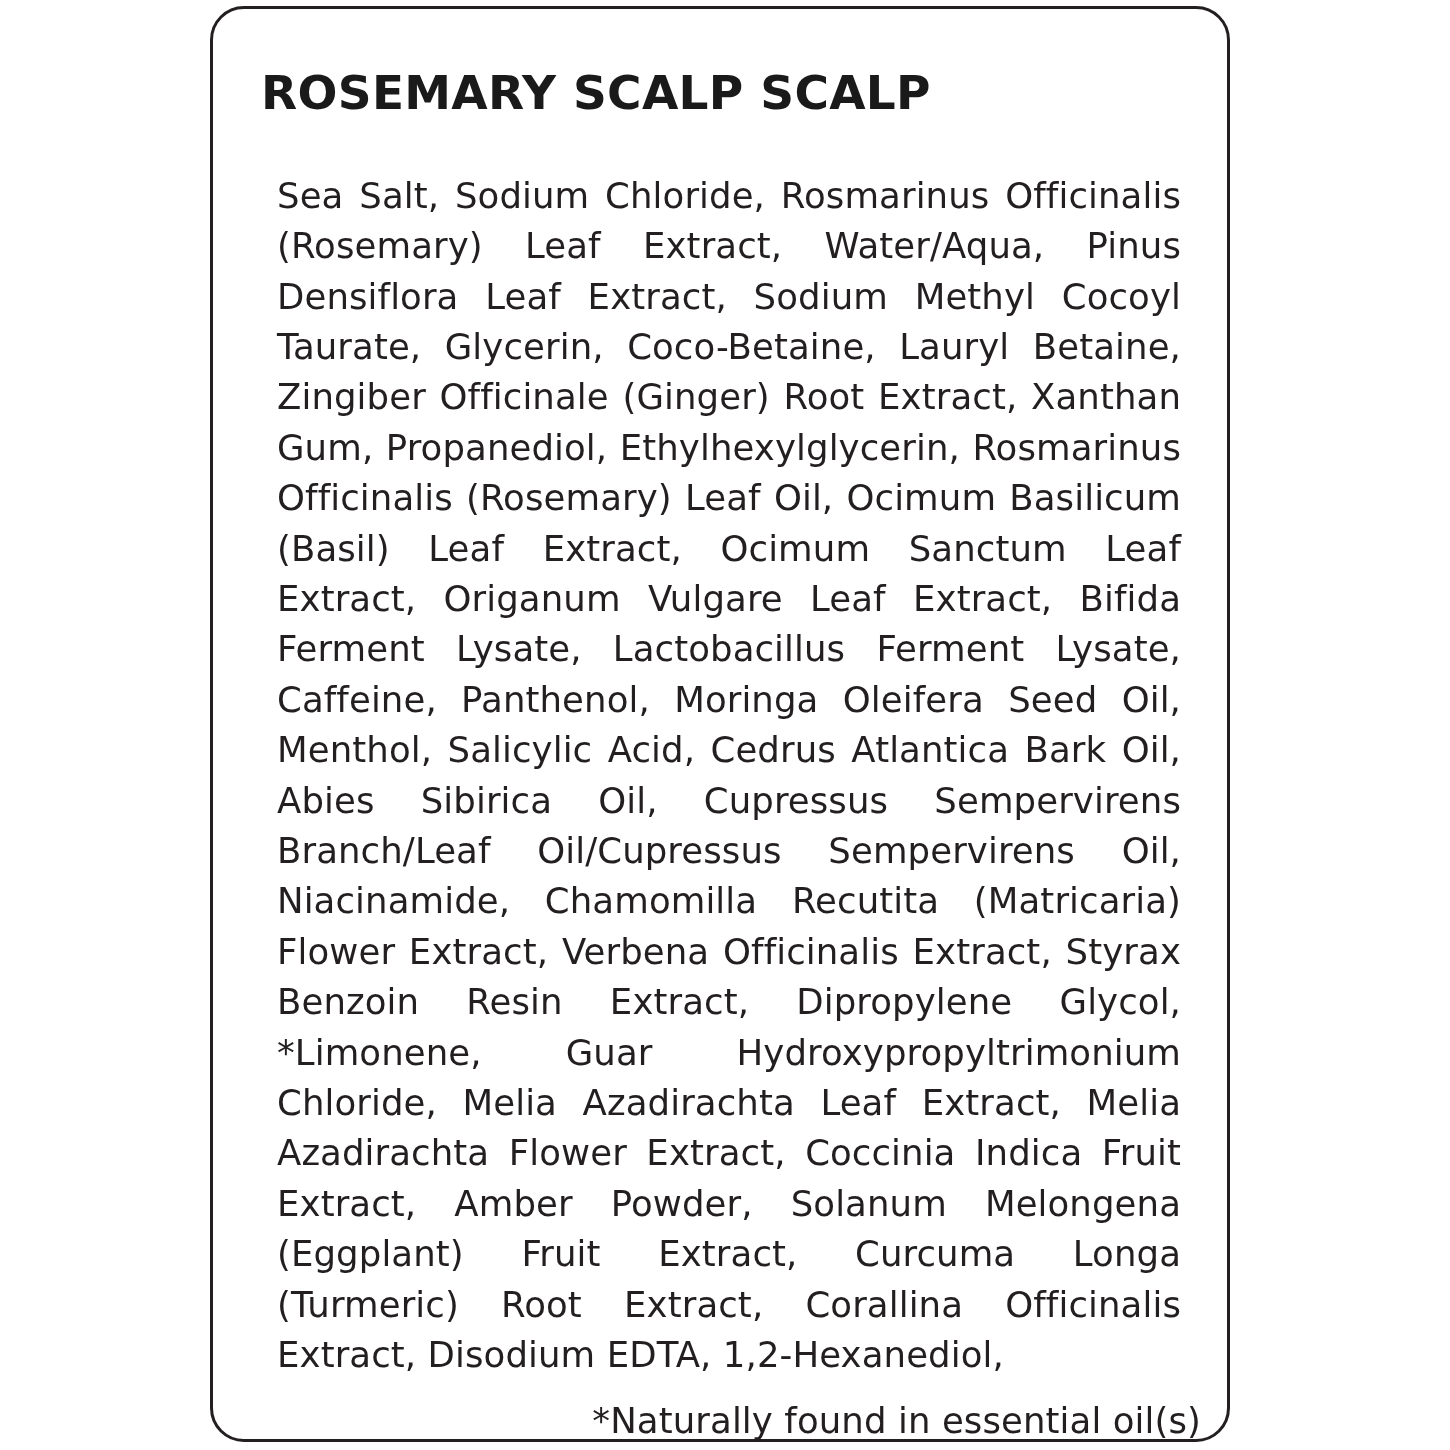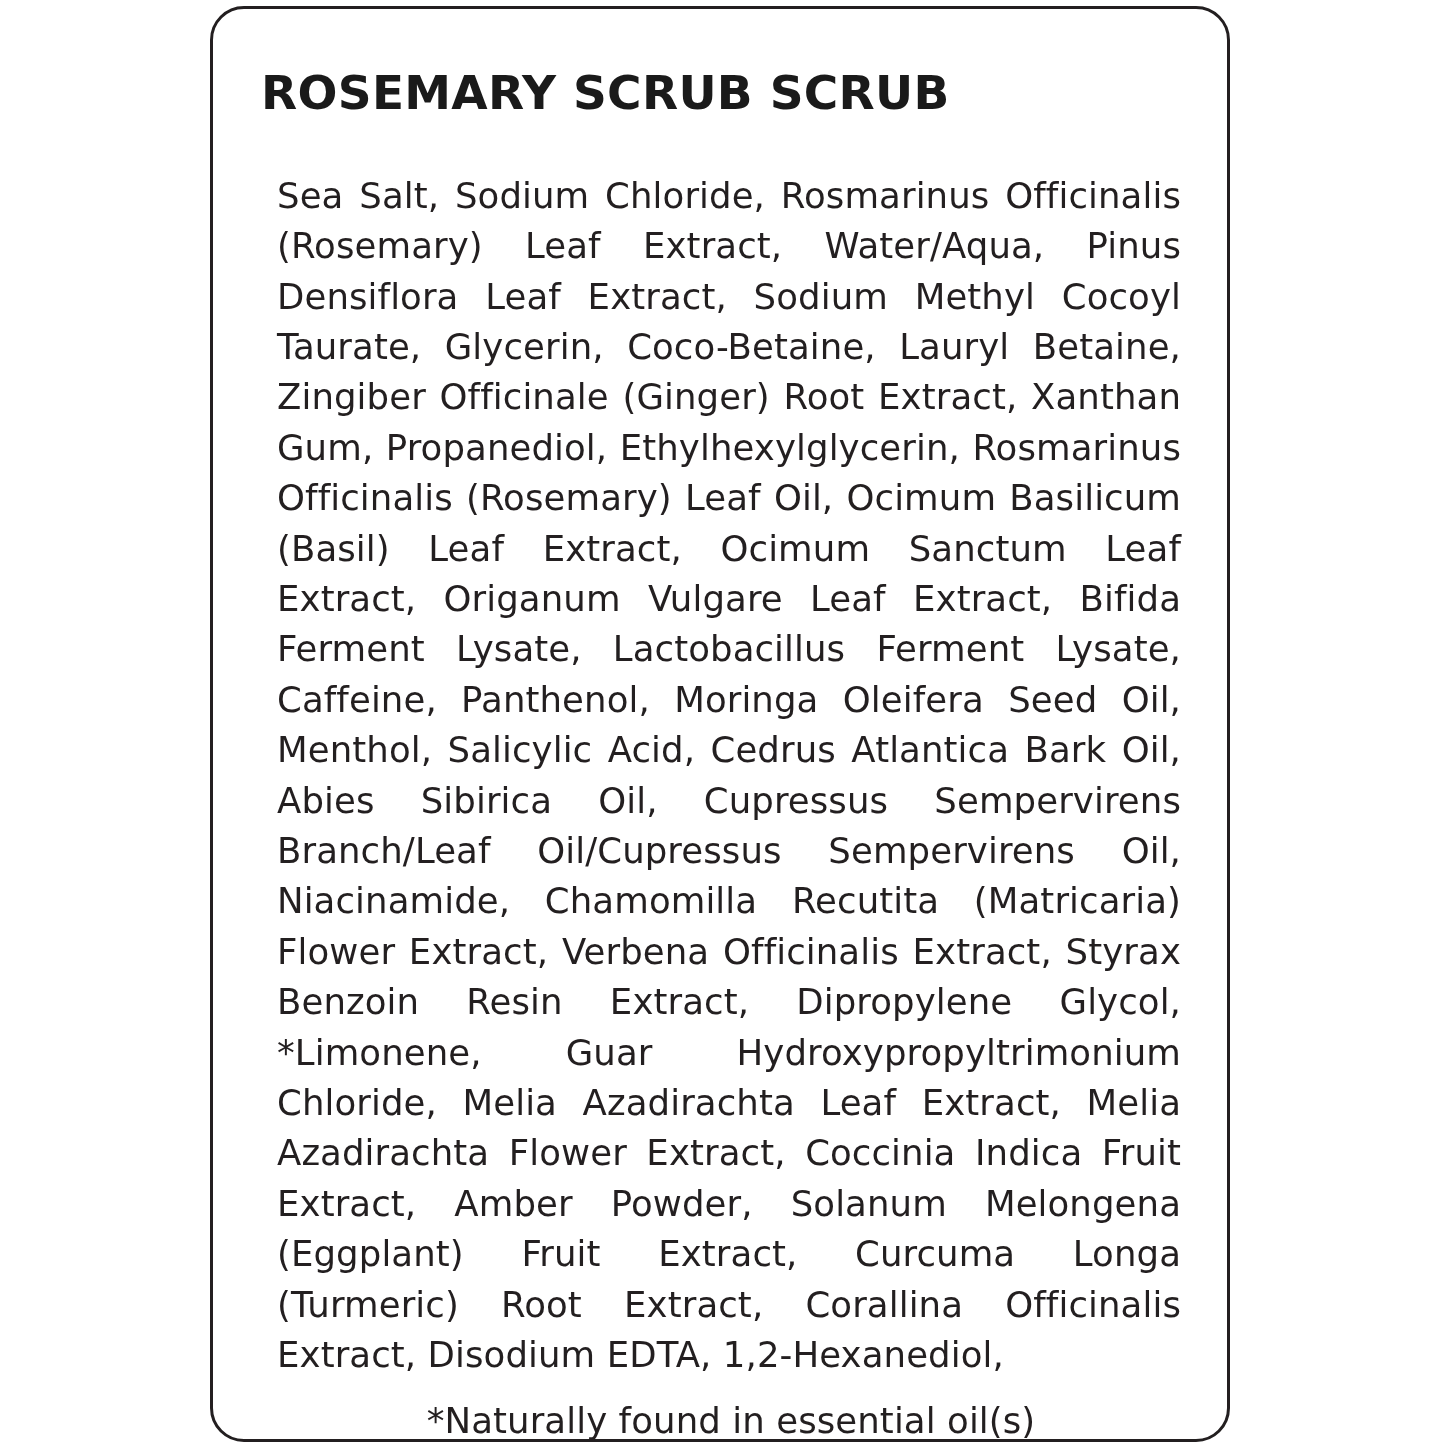--- a/index.html
+++ b/index.html
@@ -49,26 +49,26 @@
     font-weight: 400;
     letter-spacing: 0.1px;
     padding-right: 4px;
   }
   .footnote {
     font-size: 35.5px;
     line-height: 1.42;
     color: #231f20;
     margin: 0;
     font-weight: 400;
-    text-align: center;
+    text-align: right;
     letter-spacing: 0.1px;
   }
 </style>
 </head>
 <body>
 
 <div class="label-card">
   <div class="inner">
-    <h1 class="product-title">ROSEMARY SCRUB SCRUB</h1>
+    <h1 class="product-title">ROSEMARY SCALP SCALP</h1>
     <p class="ingredients">Sea Salt, Sodium Chloride, Rosmarinus Officinalis (Rosemary) Leaf Extract, Water/Aqua, Pinus Densiflora Leaf Extract, Sodium Methyl Cocoyl Taurate, Glycerin, Coco-Betaine, Lauryl Betaine, Zingiber Officinale (Ginger) Root Extract, Xanthan Gum, Propanediol, Ethylhexylglycerin, Rosmarinus Officinalis (Rosemary) Leaf Oil, Ocimum Basilicum (Basil) Leaf Extract, Ocimum Sanctum Leaf Extract, Origanum Vulgare Leaf Extract, Bifida Ferment Lysate, Lactobacillus Ferment Lysate, Caffeine, Panthenol, Moringa Oleifera Seed Oil, Menthol, Salicylic Acid, Cedrus Atlantica Bark Oil, Abies Sibirica Oil, Cupressus Sempervirens Branch/Leaf Oil/Cupressus Sempervirens Oil, Niacinamide, Chamomilla Recutita (Matricaria) Flower Extract, Verbena Officinalis Extract, Styrax Benzoin Resin Extract, Dipropylene Glycol, *Limonene, Guar Hydroxypropyltrimonium Chloride, Melia Azadirachta Leaf Extract, Melia Azadirachta Flower Extract, Coccinia Indica Fruit Extract, Amber Powder, Solanum Melongena (Eggplant) Fruit Extract, Curcuma Longa (Turmeric) Root Extract, Corallina Officinalis Extract, Disodium EDTA, 1,2-Hexanediol,</p>
     <p class="footnote">*Naturally found in essential oil(s)</p>
   </div>
 </div>
 
 </body></html>

